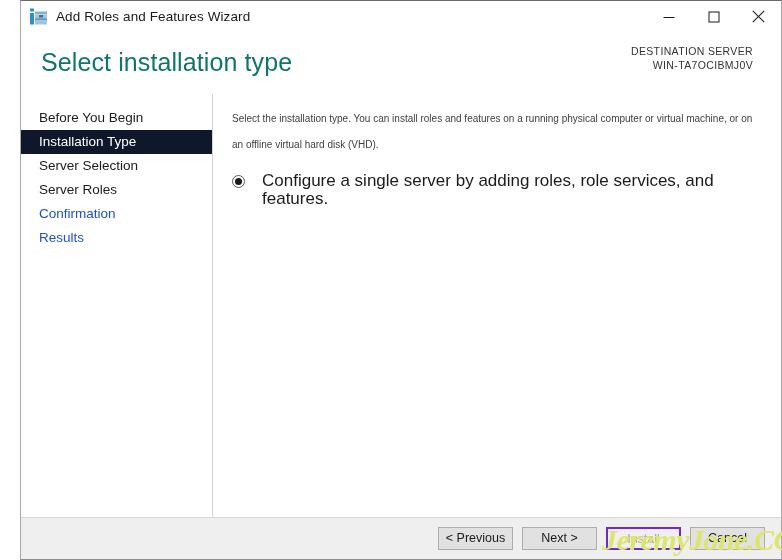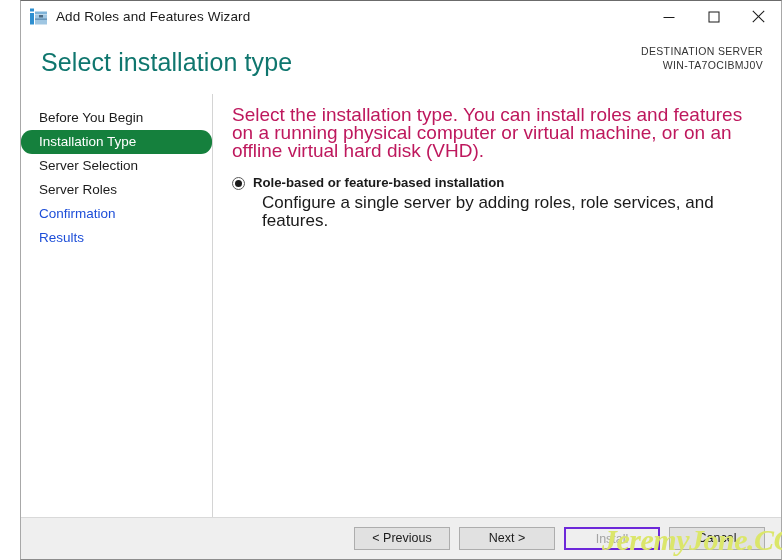--- a/index.html
+++ b/index.html
@@ -83,21 +83,21 @@
     left: 20px;
     top: 16px;
     font-size: 25px;
     font-weight: 400;
     color: #0f766e;
     letter-spacing: 0.1px;
     white-space: nowrap;
   }
   .dest-block {
     position: absolute;
-    right: 18px;
+    right: 28px;
     top: 12px;
     text-align: right;
     line-height: 14px;
   }
   .dest-label {
     font-size: 10.5px;
     color: #333333;
     letter-spacing: 0.35px;
     white-space: nowrap;
   }
@@ -128,38 +128,37 @@
   .nav-item {
     height: 24px;
     line-height: 24px;
     padding-left: 18px;
     font-size: 13.5px;
     color: #1b1b1b;
     white-space: nowrap;
     box-sizing: border-box;
   }
   .nav-item.selected {
-    background: #15803d;
+    background: #0f172a;
     color: #ffffff;
-    border-radius: 11px;
   }
   .nav-item.disabled {
     color: #1d4ed8;
   }
 
   .content {
     flex: 1 1 auto;
     padding: 12px 18px 0 19px;
     box-sizing: border-box;
     min-width: 0;
   }
   .intro {
-    font-size: 19px;
-    line-height: 18px;
-    color: #be185d;
+    font-size: 10px;
+    line-height: 26px;
+    color: #404040;
     margin: 0 0 14px 0;
     max-width: 548px;
   }
 
   .option {
     position: relative;
     padding-left: 21px;
     margin-bottom: 13px;
   }
   .radio {
@@ -208,21 +207,21 @@
     background: #efefef;
     border-top: 1px solid #d9d9d9;
     display: flex;
     align-items: center;
     justify-content: flex-end;
     padding-right: 16px;
     box-sizing: border-box;
     position: relative;
   }
   .btn {
-    width: 96px;
+    width: 75px;
     height: 23px;
     margin-left: 9px;
     background: #e1e1e1;
     border: 1px solid #adadad;
     font-family: "Liberation Sans", sans-serif;
     font-size: 12.5px;
     color: #1b1b1b;
     line-height: 21px;
     text-align: center;
     box-sizing: border-box;
@@ -302,21 +301,20 @@
       <div class="nav-item">Server Roles</div>
       <div class="nav-item disabled">Confirmation</div>
       <div class="nav-item disabled">Results</div>
     </div>
 
     <div class="content">
       <p class="intro">Select the installation type. You can install roles and features on a running physical computer or virtual machine, or on an offline virtual hard disk (VHD).</p>
 
       <div class="option">
         <span class="radio checked"></span>
-        <div class="option-title">Role-based or feature-based installation</div>
         <div class="option-desc">Configure a single server by adding roles, role services, and features.</div>
       </div>
 
     </div>
   </div>
 
   <div class="footer">
     <button class="btn">&lt; Previous</button>
     <button class="btn">Next &gt;</button>
     <button class="btn disabled">Install</button>

